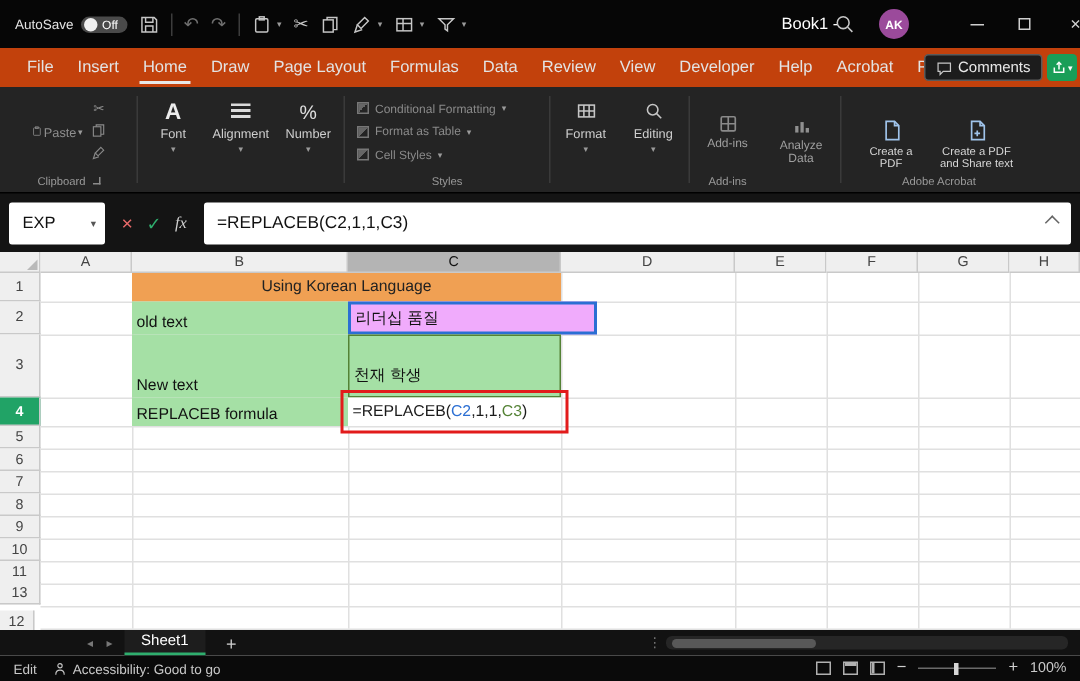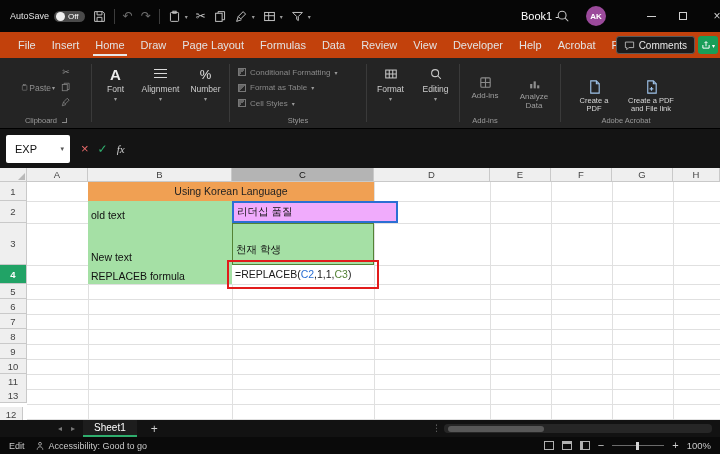--- a/index.html
+++ b/index.html
@@ -364,38 +364,42 @@
               <path d="M10 1.5 v3 h3"></path>
             </svg>
           <span>Create a PDF</span>
         </div>
         <div class="big-btn wide">
           <svg width="15" height="16" viewBox="0 0 16 16" style="stroke:#9fc3ea;fill:none;stroke-width:1.2">
               <path d="M4 1.5 h6 l3 3 v10 h-9 z"></path>
               <path d="M10 1.5 v3 h3"></path>
               <path d="M6 10 h4 M8 8 v4"></path>
             </svg>
-          <span>Create a PDF and File link</span>
+          <span>Create a PDF and Share text</span>
         </div>
       </div>
       <div class="glabel-row">
           <span class="glabel">Adobe Acrobat</span>
         </div>
     </div>
   </div>
 
   <div class="formulabar">
     <div class="namebox">
       <span>EXP</span>
       <span class="nb-caret">▾</span>
     </div>
     <div class="fb-btns">
       <span class="fb-x">×</span>
       <span class="fb-check">✓</span>
       <span class="fb-fx">fx</span>
+    </div>
+    <div class="fb-input">
+      <span>=REPLACEB(C2,1,1,C3)</span>
+      <span class="fb-expand"></span>
     </div>
   </div>
 
   <div class="grid">
       <div class="corner"></div>
       <div class="ghead" style="left: 27px; top: 0px; width: 61px; height: 14px;">A</div>
       <div class="ghead" style="left: 88px; top: 0px; width: 144px; height: 14px;">B</div>
       <div class="ghead colactive" style="left: 232px; top: 0px; width: 142px; height: 14px;">C</div>
       <div class="ghead" style="left: 374px; top: 0px; width: 116px; height: 14px;">D</div>
       <div class="ghead" style="left: 490px; top: 0px; width: 61px; height: 14px;">E</div>

